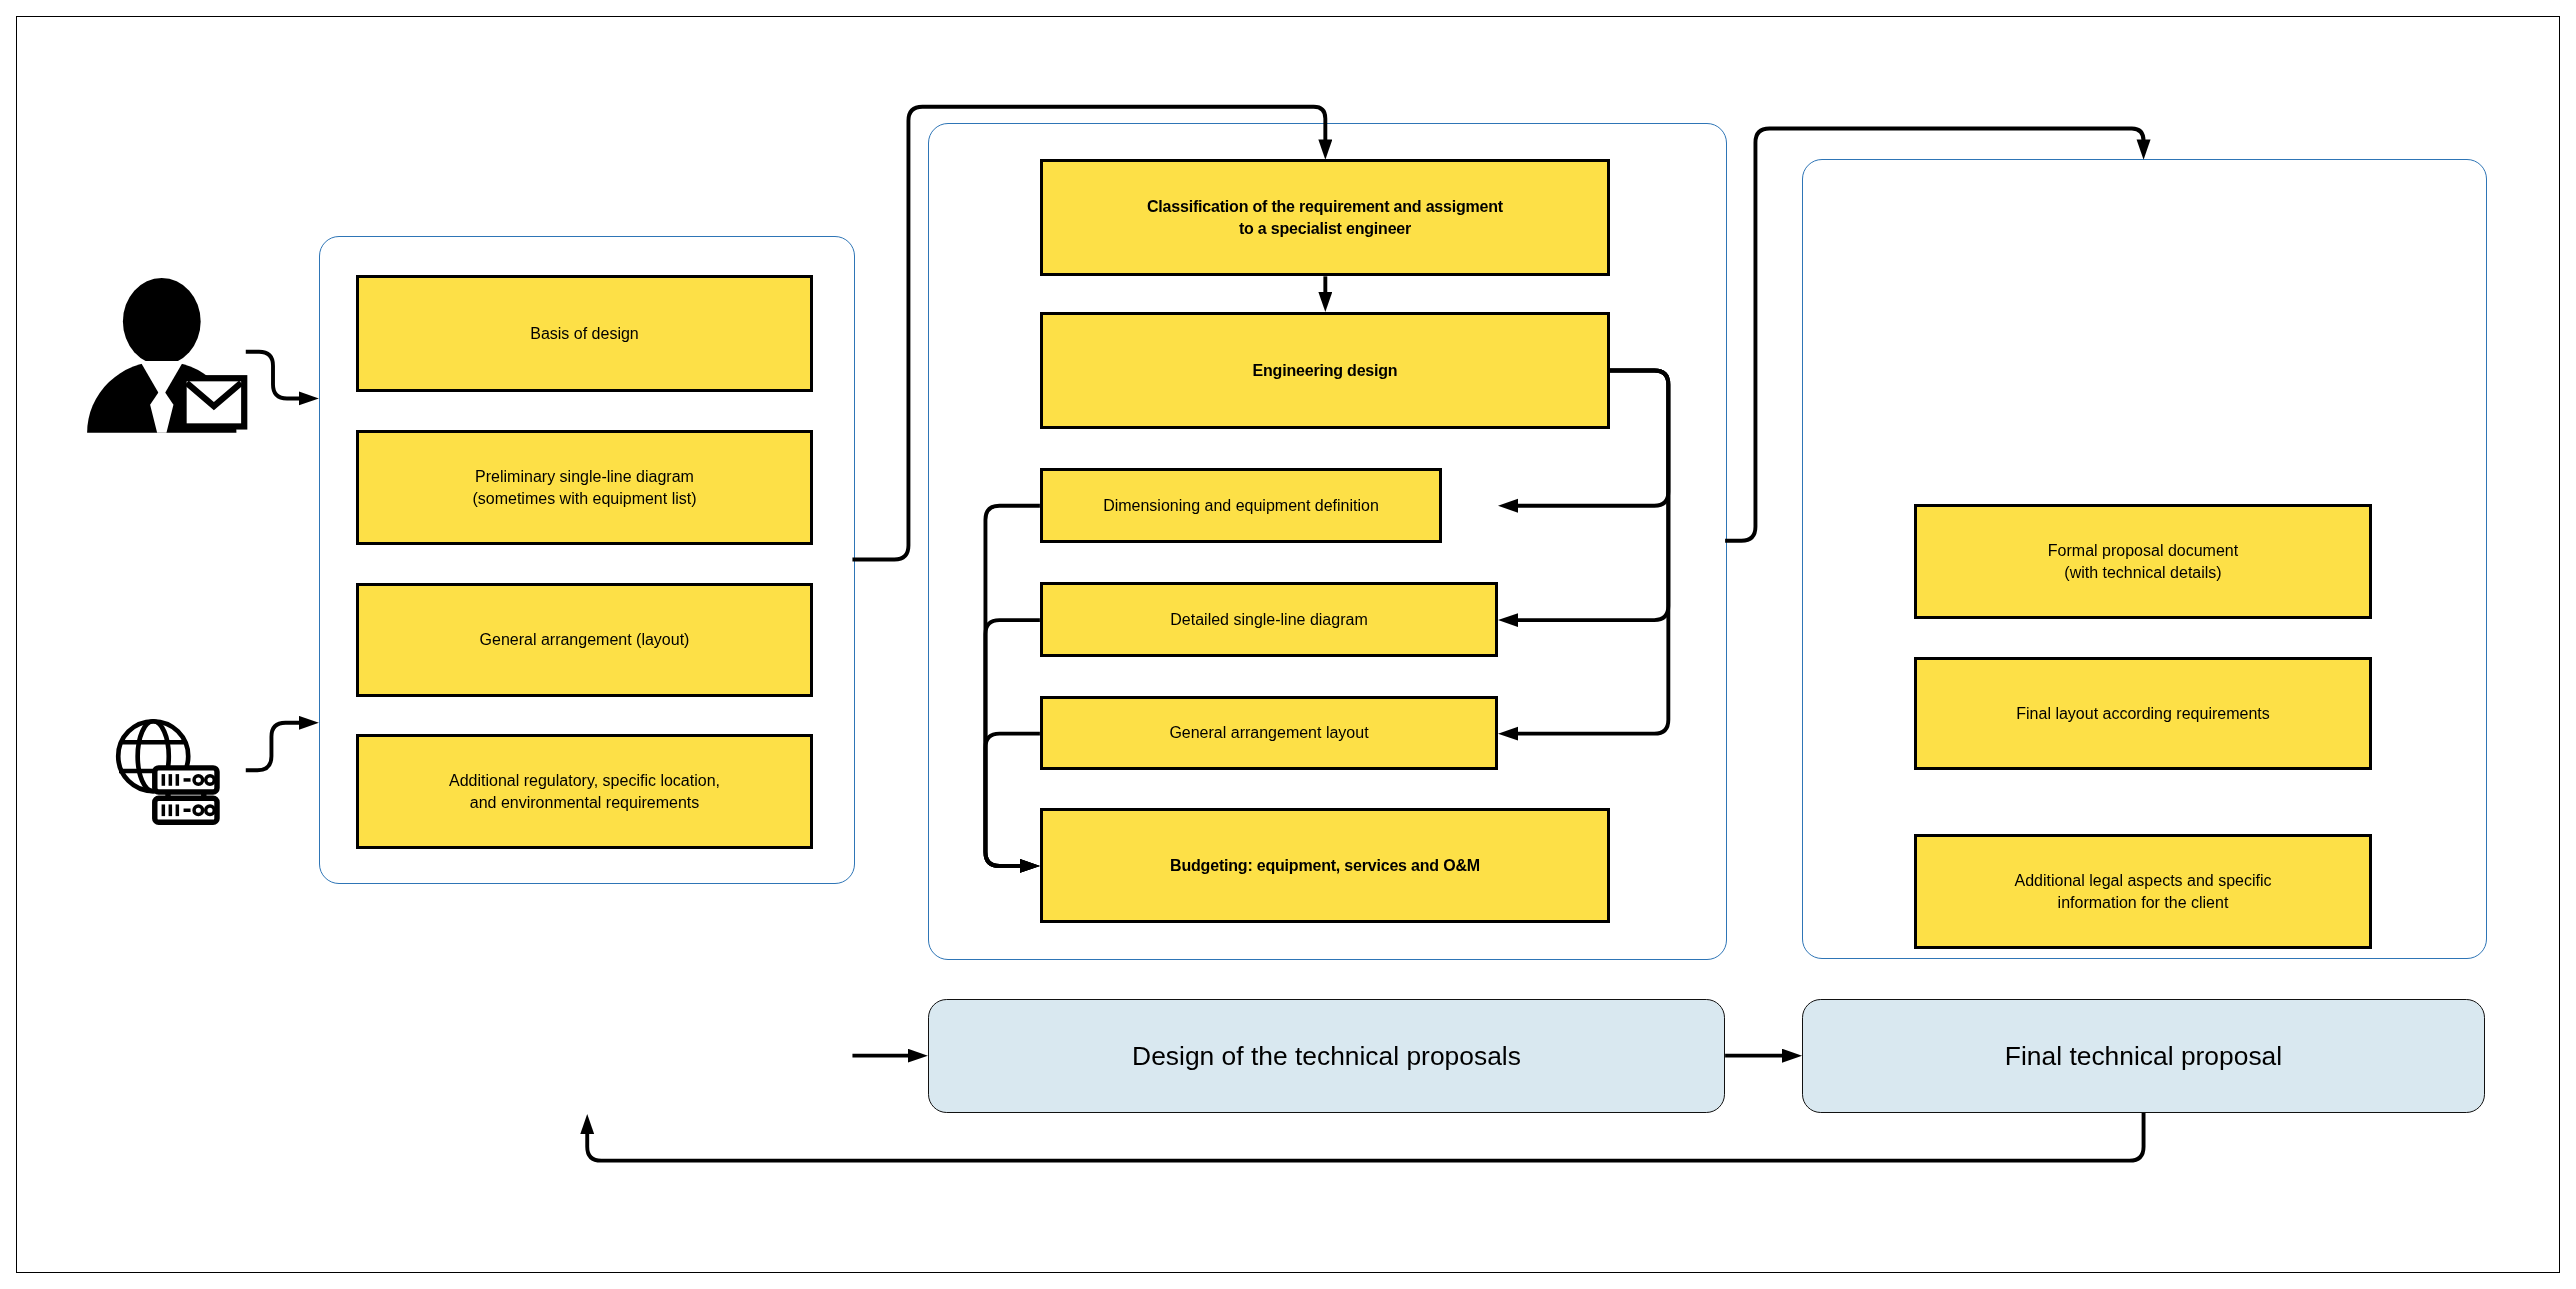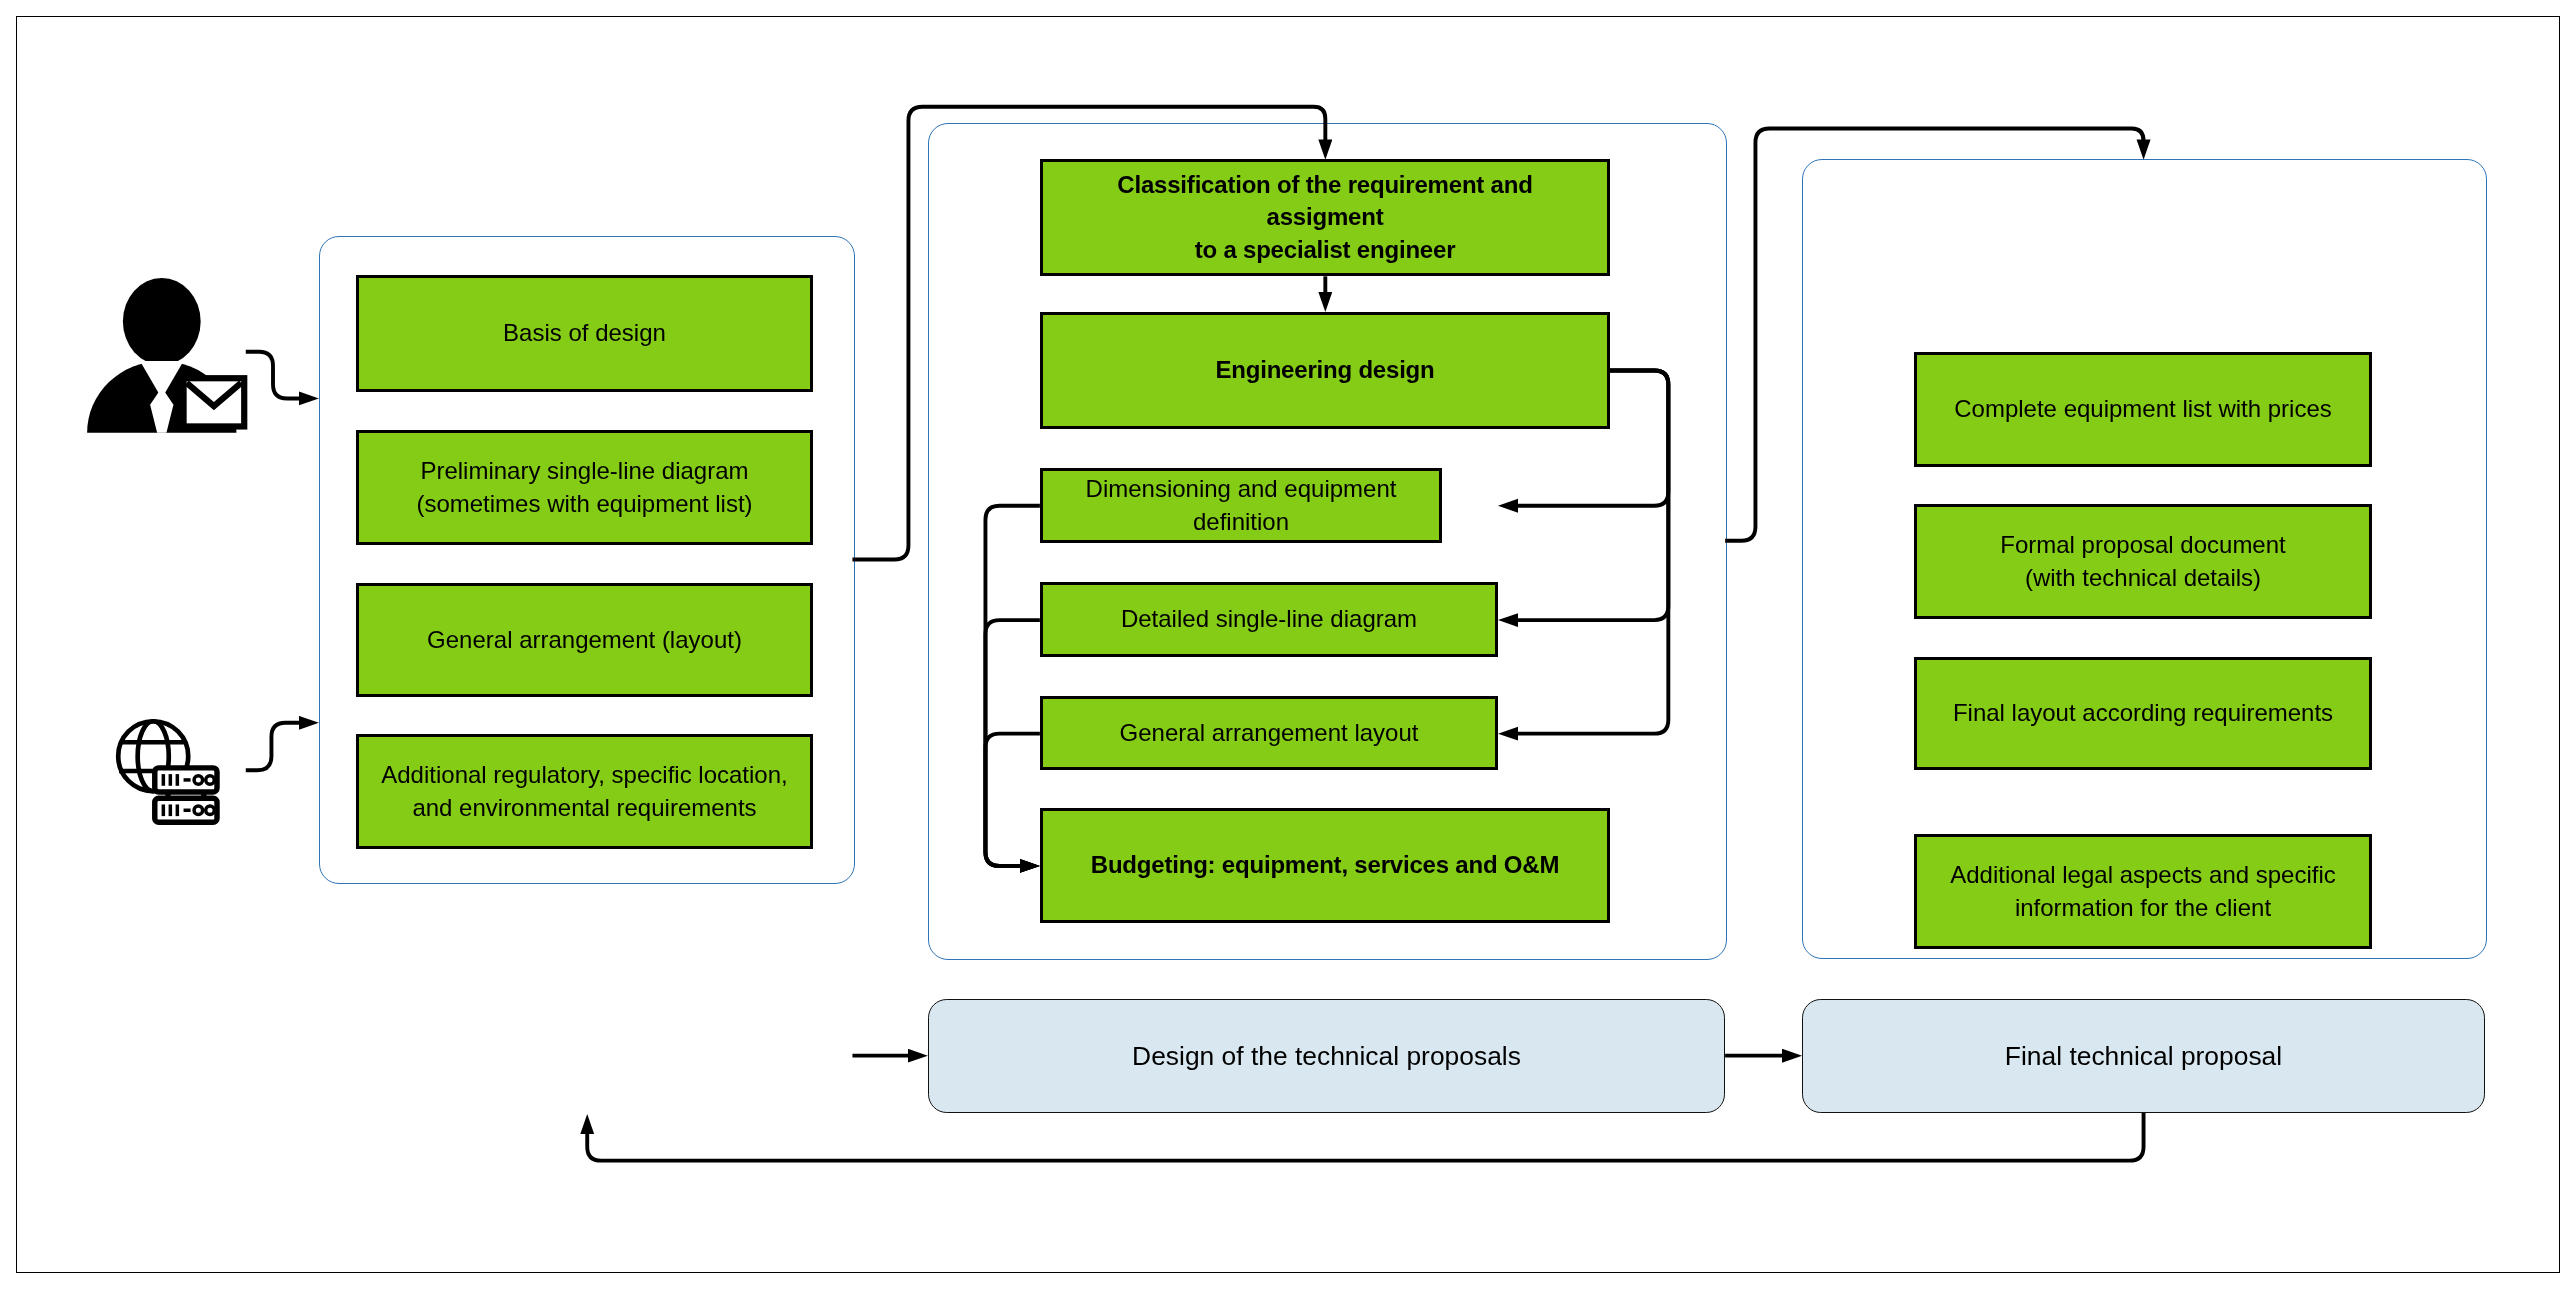--- a/index.html
+++ b/index.html
@@ -16,25 +16,25 @@
     border:1.6px solid #000;
   }
   .panel{
     position:absolute;
     border:1.6px solid var(--accent-blue,#2E75B6);
     border-radius:20px;
     background:transparent;
   }
   .wbox{
     position:absolute;
-    background:#84cc16;
+    background:#fde047;
     border:3.1px solid #000;
     display:flex;align-items:center;justify-content:center;
     text-align:center;
-    font-size:24px;line-height:1.35;
+    font-size:16px;line-height:1.35;
     white-space:pre-line;
     padding:4.7px 17px;box-sizing:border-box;
     z-index:3;
   }
   .wbox.bold{font-weight:bold;letter-spacing:-0.2px;}
   .stage{
     position:absolute;
     background:var(--flow-fill,#D9E8F0);
     border:1.6px solid #111;
     border-radius:18.7px;
@@ -131,21 +131,20 @@
 and environmental requirements</div>
 
   <div class="wbox bold" style="left:1040px;top:159px;width:570px;height:117px;">Classification of the requirement and assigment
 to a specialist engineer</div>
   <div class="wbox bold" style="left:1040px;top:312px;width:570px;height:117px;">Engineering design</div>
   <div class="wbox" style="left:1040px;top:468px;width:402px;height:75px;">Dimensioning and equipment definition</div>
   <div class="wbox" style="left:1040px;top:582px;width:458px;height:75px;">Detailed single-line diagram</div>
   <div class="wbox" style="left:1040px;top:696px;width:458px;height:74px;">General arrangement layout</div>
   <div class="wbox bold" style="left:1040px;top:808px;width:570px;height:115px;">Budgeting: equipment, services and O&amp;M</div>
 
-  <div class="wbox" style="left:1914px;top:352px;width:458px;height:115px;">Complete equipment list with prices</div>
   <div class="wbox" style="left:1914px;top:504px;width:458px;height:115px;">Formal proposal document
 (with technical details)</div>
   <div class="wbox" style="left:1914px;top:657px;width:458px;height:113px;">Final layout according requirements</div>
   <div class="wbox" style="left:1914px;top:808px;width:458px;height:115px;margin-top:26px;">Additional legal aspects and specific
 information for the client</div>
 
   <div class="stage" style="left:928px;top:999px;width:797px;height:114px;">Design of the technical proposals</div>
   <div class="stage" style="left:1802px;top:999px;width:683px;height:114px;">Final technical proposal</div>
 
 </div>

